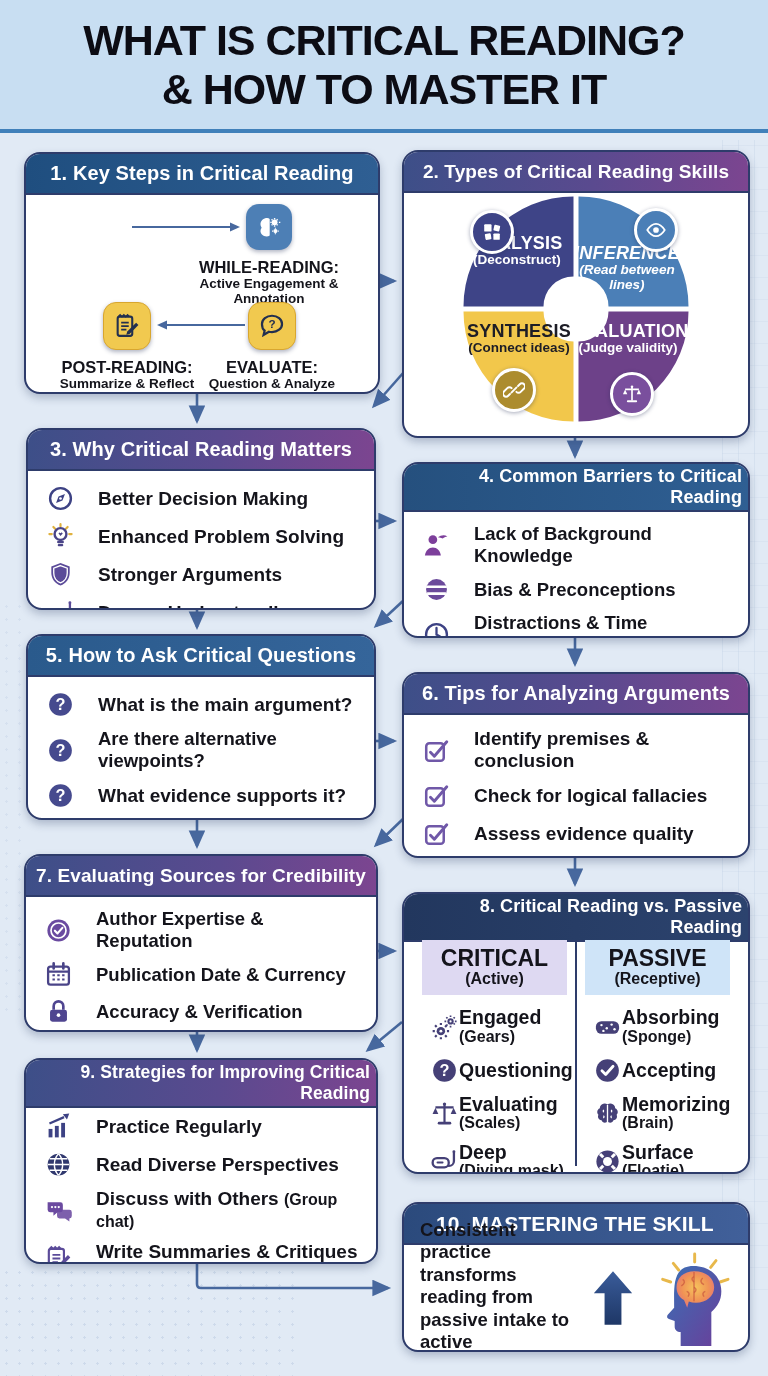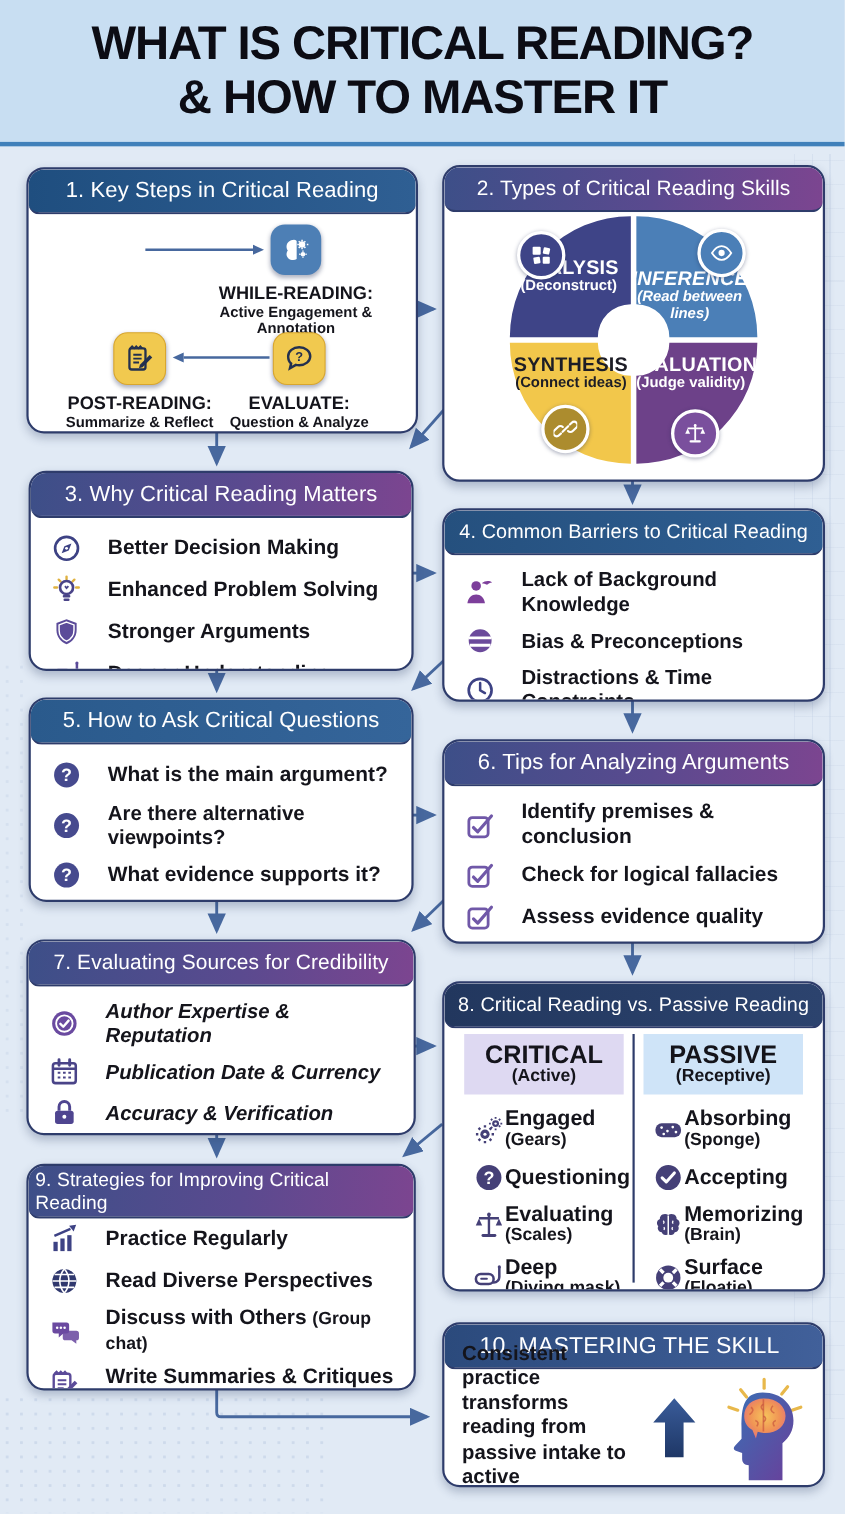--- a/index.html
+++ b/index.html
@@ -14,21 +14,21 @@
 
   
   .hdr{position:absolute;left:0;top:0;width:768px;height:129px;background:#c8def2;border-bottom:4px solid #4080ba;display:flex;flex-direction:column;align-items:center;justify-content:center;z-index:2;}
   .hdr .t{font-size:43px;font-weight:bold;letter-spacing:-1px;line-height:1.12;color:#0c0c14;text-align:center;}
 
   
   .flow{position:absolute;left:0;top:0;z-index:1;}
 
   
   .card{position:absolute;background:#fff;border:2.5px solid #2e3c6b;border-radius:16px;box-shadow:0 4px 9px rgba(35,55,95,.28);z-index:2;overflow:hidden;}
-  .ch{display:flex;align-items:center;justify-content:center;color:#fff;font-weight:normal;text-align:left;min-height:41px;border-bottom:2px solid #2e3c6b;padding:2px 6px;box-sizing:border-box;font-size:20px;letter-spacing:.1px;border-radius:10px;}
+  .ch{display:flex;align-items:center;justify-content:center;color:#fff;font-weight:bold;text-align:right;min-height:41px;border-bottom:2px solid #2e3c6b;padding:2px 6px;box-sizing:border-box;font-size:20px;letter-spacing:.1px;}
   .h-navy1{background:linear-gradient(90deg,#1f4e7f,#2f5f93);}
   .h-navy2{background:linear-gradient(90deg,#25507e,#2f5f93);}
   .h-navy3{background:linear-gradient(90deg,#2a5a8c,#35659a);}
   .h-dark{background:linear-gradient(90deg,#22375e,#2c436e);}
   .h-grad{background:linear-gradient(95deg,#3d4f88 0%,#5a4a8f 55%,#7c4590 100%);}
   .h-m10{background:linear-gradient(90deg,#2b4a7c,#41609a);justify-content:flex-start;padding-left:32px;font-size:21px;}
 
   
   .list{padding:13px 12px 4px 18px;}
   .li{display:flex;align-items:center;gap:23px;margin-bottom:9px;}
@@ -469,21 +469,21 @@
       <div class="li">
           <svg class="ic" style="color:#7058a8">
             <use href="#i-checkbox"></use>
           </svg>
         </div>
     </div>
   </div>
 
   <div class="card" style="left:24px;top:854px;width:350px;height:174px;">
     <div class="ch h-grad" style="font-size:19px;">7. Evaluating Sources for Credibility</div>
-    <div class="list" style="padding-top:11px;font-style:italic;">
+    <div class="list" style="padding-top:11px;">
       <div class="li" style="margin-bottom:8px;">
           <svg class="ic" style="color:#6a4aa0">
             <use href="#i-badge"></use>
           </svg>
           <span class="txt" style="font-size:18.5px">Author Expertise &amp; Reputation</span>
         </div>
       <div class="li" style="margin-bottom:8px;">
           <svg class="ic" style="color:#4a4488">
             <use href="#i-calendar"></use>
           </svg>

